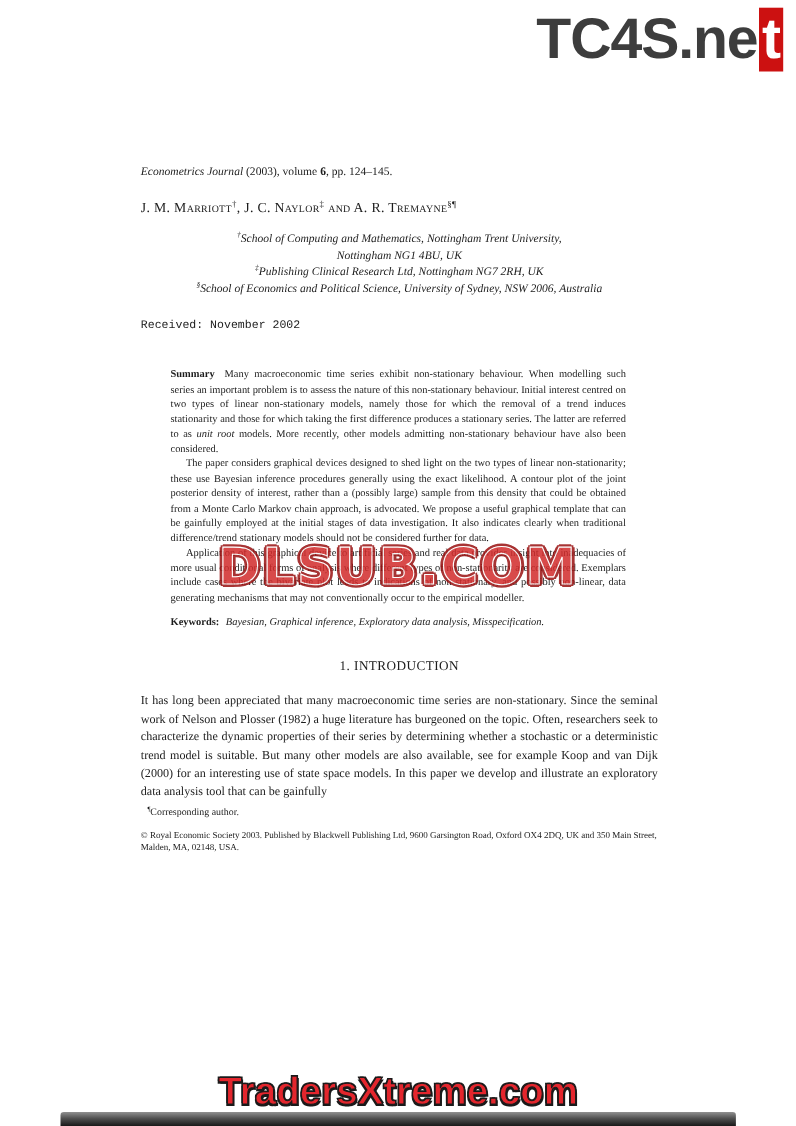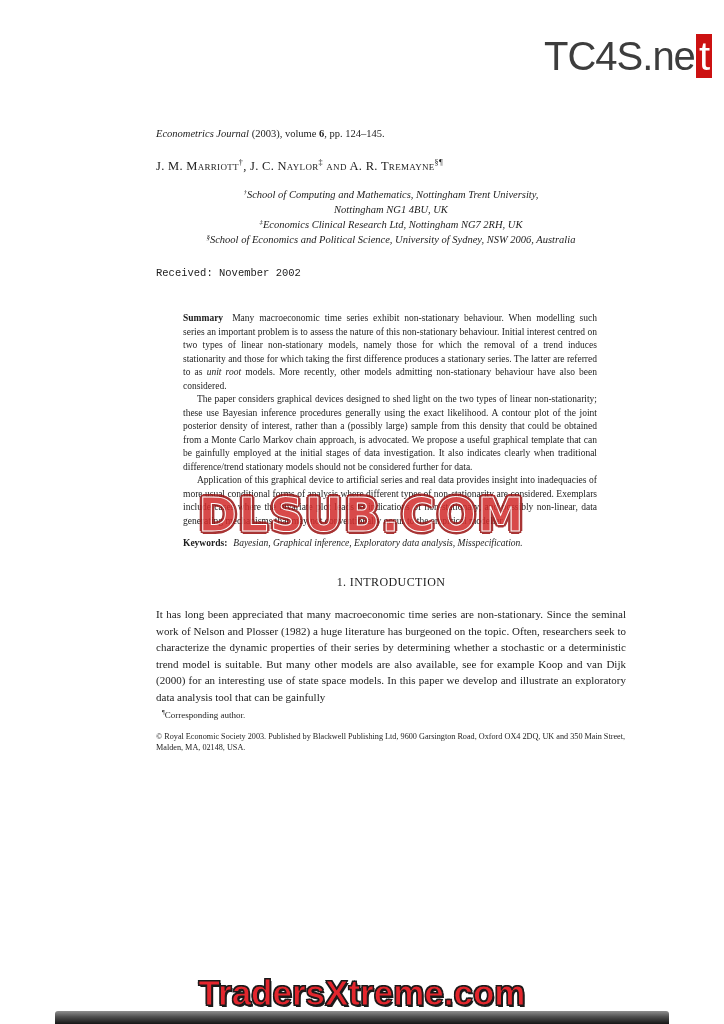--- a/index.html
+++ b/index.html
@@ -4,21 +4,21 @@
 <style>
   html,body{margin:0;padding:0;}
   body{
     width:724px;height:1024px;
     background:#ffffff;
     font-family:"Liberation Serif","DejaVu Serif",serif;
     color:#1c1c1c;
     position:relative;
     overflow:hidden;
   }
-  .content{position:absolute;left:128px;top:128px;width:470px;margin-left:28px;}
+  .content{position:absolute;left:128px;top:151px;width:470px;}
   .journal-line{font-size:10.5px;}
   .i{font-style:italic;}
   .b{font-weight:bold;}
   sup{font-size:0.65em;vertical-align:super;line-height:0;}
   .paper-title{
     margin-top:38px;text-align:center;
     font-weight:bold;font-size:16px;line-height:24px;
   }
   .authors{
     margin-top:20px;text-align:left;
@@ -40,23 +40,22 @@
   .keywords .kw-text{font-style:italic;}
   .section-heading{margin-top:27px;text-align:center;font-size:12px;letter-spacing:0.4px;}
   .intro{margin-top:16px;font-size:11px;line-height:16.5px;text-align:justify;}
   .intro p{margin:0;font-family:Liberation Serif, serif;}
   .footnote{margin-top:5px;margin-left:6px;font-size:9px;}
   .copyright{margin-top:11px;font-size:8.2px;line-height:11px;}
   
   .wm-top{
     position:absolute;top:6px;right:12px;z-index:20;
     font-family:"Liberation Sans","DejaVu Sans",sans-serif;
-    font-weight:normal;font-size:40px;letter-spacing:-1px;
+    font-weight:bold;font-size:52px;letter-spacing:-1px;
     color:#3d3d3d;
-    margin-top:28px;
   }
   .wm-top .red-box{
     background:#cc1111;color:#ffffff;padding:0 3px;margin-left:1px;
   }
   .wm-mid{
     position:absolute;top:488px;left:50%;transform:translateX(-50%);z-index:15;
     font-family:"DejaVu Sans","Liberation Sans",sans-serif;
     font-weight:bold;font-size:46px;letter-spacing:2px;
     color:#d22b2b;
     -webkit-text-stroke:1px #ffffff;
@@ -103,21 +102,21 @@
     </div>
 
 
     <div class="authors">
       <span>J. M. Marriott</span><sup>†</sup><span>, </span><span>J. C. Naylor</span><sup>‡</sup><span> and </span><span>A. R. Tremayne</span><sup>§¶</sup>
     </div>
 
     <div class="affiliations">
       <div><sup>†</sup><span>School of Computing and Mathematics, Nottingham Trent University,</span></div>
       <div><span>Nottingham NG1 4BU,  UK</span></div>
-      <div><sup>‡</sup><span>Economics Clinical Research Ltd, Nottingham NG7 2RH, UK</span></div>
+      <div><sup>‡</sup><span>Publishing Clinical Research Ltd, Nottingham NG7 2RH, UK</span></div>
       <div><sup>§</sup><span>School of Economics and Political Science, University of Sydney, NSW 2006, Australia</span></div>
     </div>
 
     <div class="received">Received:  November 2002</div>
 
     <div class="summary">
       <p><span class="summary-label">Summary</span><span>Many macroeconomic time series exhibit non-stationary behaviour. When modelling such series an important problem is to assess the nature of this non-stationary behaviour. Initial interest centred on two types of linear non-stationary models, namely those for which the removal of a trend induces stationarity and those for which taking the first difference produces a stationary series. The latter are referred to as </span><span class="i">unit root</span><span> models. More recently, other models admitting non-stationary behaviour have also been considered.</span></p>
       <p>The paper considers graphical devices designed to shed light on the two types of linear non-stationarity; these use Bayesian inference procedures generally using the exact likelihood. A contour plot of the joint posterior density of interest, rather than a (possibly large) sample from this density that could be obtained from a Monte Carlo Markov chain approach, is advocated. We propose a useful graphical template that can be gainfully employed at the initial stages of data investigation. It also indicates clearly when traditional difference/trend stationary models should not be considered further for data.</p>
       <p>Application of this graphical device to artificial series and real data provides insight into inadequacies of more usual conditional forms of analysis where different types of non-stationarity are considered. Exemplars include cases where the bivariate plot leads to indications of non-stationary, and possibly non-linear, data generating mechanisms that may not conventionally occur to the empirical modeller.</p>
     </div>

